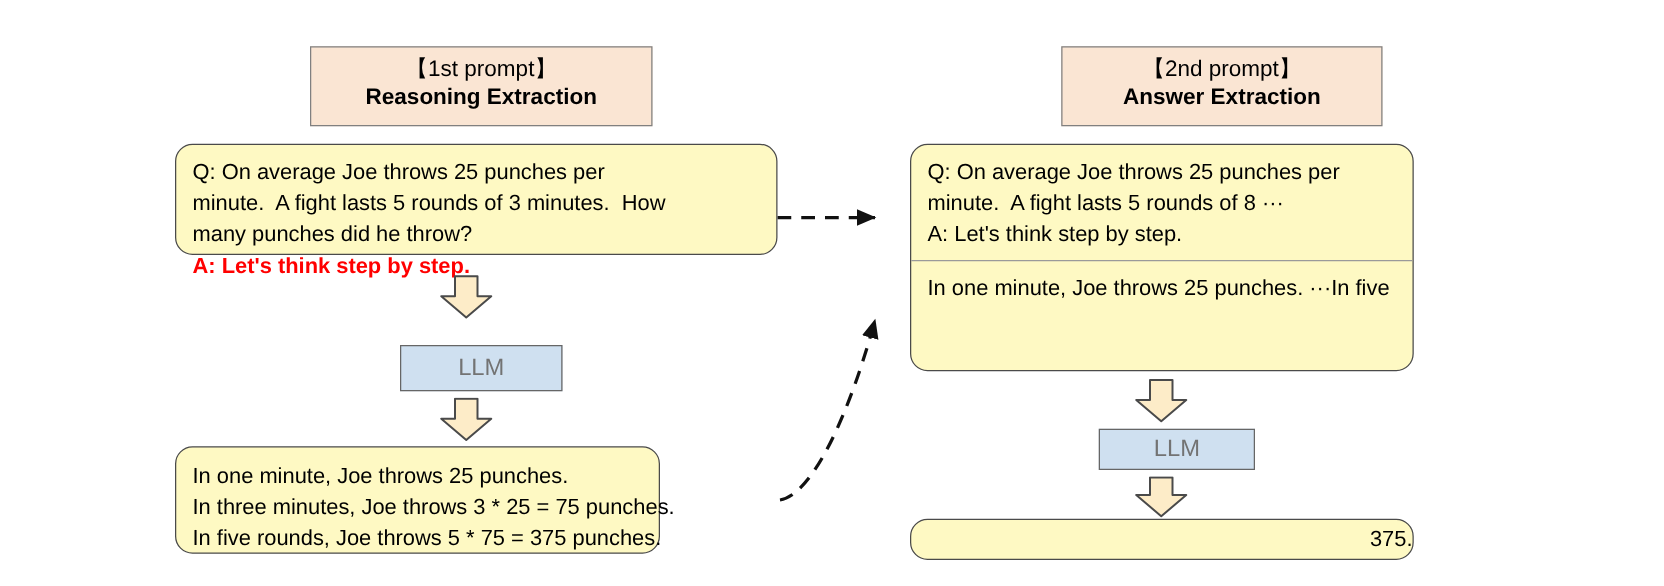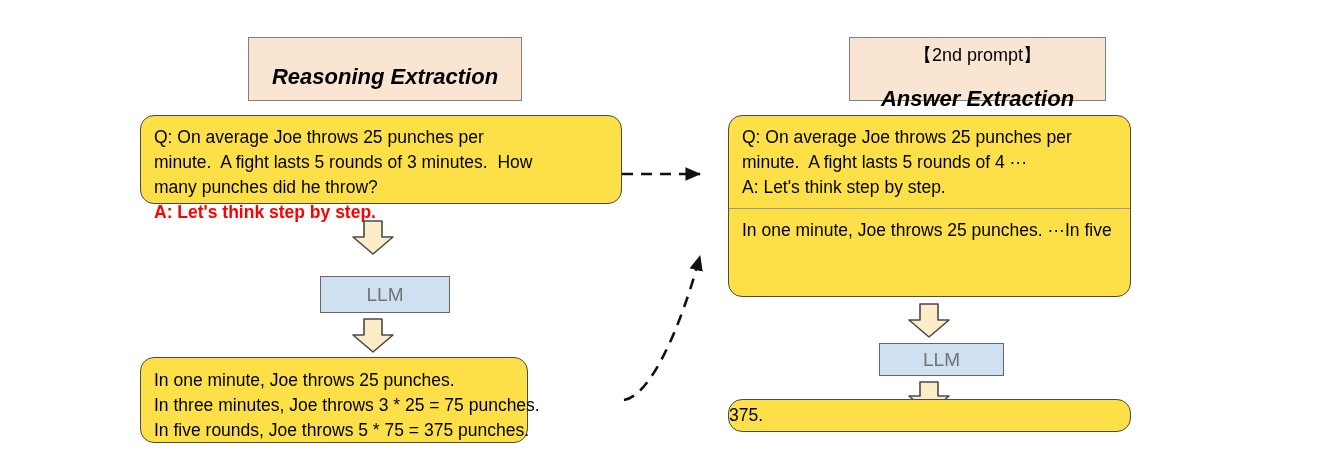--- a/index.html
+++ b/index.html
@@ -31,30 +31,29 @@
     padding-top: 7px;
   }
   .prompt-header .ph-kind {
     display: block;
     font-size: 18px;
     font-weight: normal;
     letter-spacing: 0px;
   }
   .prompt-header .ph-name {
     display: block;
-    font-size: 22px;
+    font-size: 18px;
     font-weight: bold;
-    margin-top: 19px;
-    font-style: italic;
+    margin-top: 0;
   }
 
   
   .rbox {
     position: absolute;
-    background: #fde047;
+    background: #fef9c3;
     border: 1.6px solid #4a4a4a;
     border-radius: 14px;
     box-sizing: border-box;
     color: #000000;
   }
   .rbox .line {
     font-size: 17.5px;
     line-height: 25px;
     white-space: pre;
   }
@@ -113,20 +112,21 @@
     <g>
       <path d="M622,174 L700,174" stroke="#111111" stroke-width="2.6" stroke-dasharray="11,8" fill="none" marker-end="url(#arrowhead)"></path>
     </g>
 
     <g>
       <path d="M624,400 C650,396 680,330 700,256" stroke="#111111" stroke-width="2.6" stroke-dasharray="11,8" fill="none" marker-end="url(#arrowhead)"></path>
     </g>
   </svg>
 
   <div class="prompt-header" style="left:248px; top:37px; width:274px; height:64px;">
+    <span class="ph-kind">【1st prompt】</span>
     <span class="ph-name">Reasoning Extraction</span>
   </div>
 
   <div class="rbox pad" style="left:140px; top:115px; width:482px; height:89px;">
     <div class="line">Q: On average Joe throws 25 punches per</div>
     <div class="line">minute.  A fight lasts 5 rounds of 3 minutes.  How</div>
     <div class="line">many punches did he throw?</div>
     <div class="line red">A: Let's think step by step.</div>
   </div>
 
@@ -153,21 +153,21 @@
   </div>
 
   <div class="prompt-header" style="left:849px; top:37px; width:257px; height:64px;text-align:center;">
     <span class="ph-kind">【2nd prompt】</span>
     <span class="ph-name">Answer Extraction</span>
   </div>
 
   <div class="rbox" style="left:728px; top:115px; width:403px; height:182px;">
     <div class="pad" style="padding-bottom:8px;">
       <div class="line">Q: On average Joe throws 25 punches per</div>
-      <div class="line">minute.  A fight lasts 5 rounds of 4 ···</div>
+      <div class="line">minute.  A fight lasts 5 rounds of 8 ···</div>
       <div class="line">A: Let's think step by step.</div>
     </div>
     <div class="pad section-div" style="">
       <div class="line">In one minute, Joe throws 25 punches. ···In five</div>
     </div>
   </div>
 
   <div class="block-arrow" style="left:907px; top:303px;">
     <svg width="44" height="36" viewBox="0 0 44 36" xmlns="http://www.w3.org/2000/svg">
       <polygon points="13,1 31,1 31,17 42,17 22,34 2,17 13,17" fill="#fdecc8" stroke="#4a4a4a" stroke-width="1.6" stroke-linejoin="round"></polygon>
@@ -177,17 +177,17 @@
   <div class="llm-box" style="left:879px; top:343px; width:125px; height:33px;">
     <span>LLM</span>
   </div>
 
   <div class="block-arrow" style="left:907px; top:381px;">
     <svg width="44" height="34" viewBox="0 0 44 34" xmlns="http://www.w3.org/2000/svg">
       <polygon points="13,1 31,1 31,15 42,15 22,32 2,15 13,15" fill="#fdecc8" stroke="#4a4a4a" stroke-width="1.6" stroke-linejoin="round"></polygon>
     </svg>
   </div>
 
-  <div class="rbox" style="left:728px; top:399px; width:403px; height:33px; display:flex; align-items:center; justify-content:flex-start;">
+  <div class="rbox" style="left:728px; top:415px; width:403px; height:33px; display:flex; align-items:center; justify-content:flex-end;">
     <span class="line">375.</span>
   </div>
 
 </div>
 
 </body></html>

